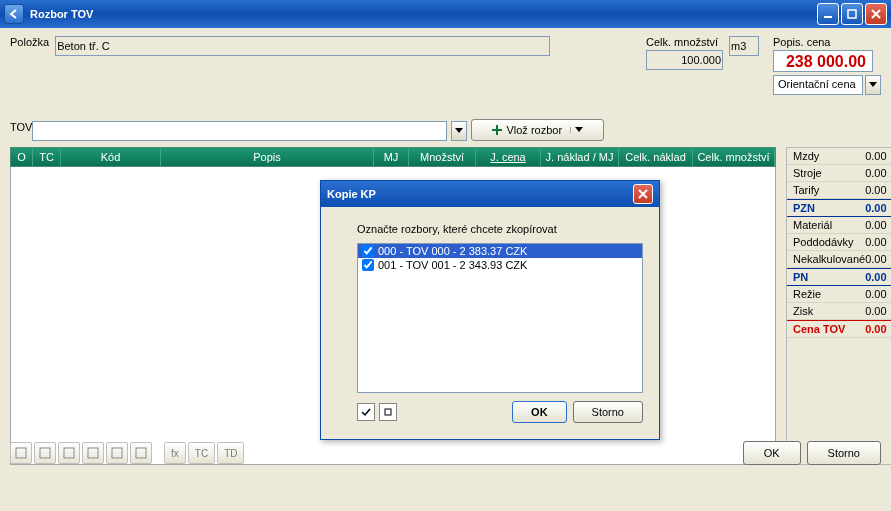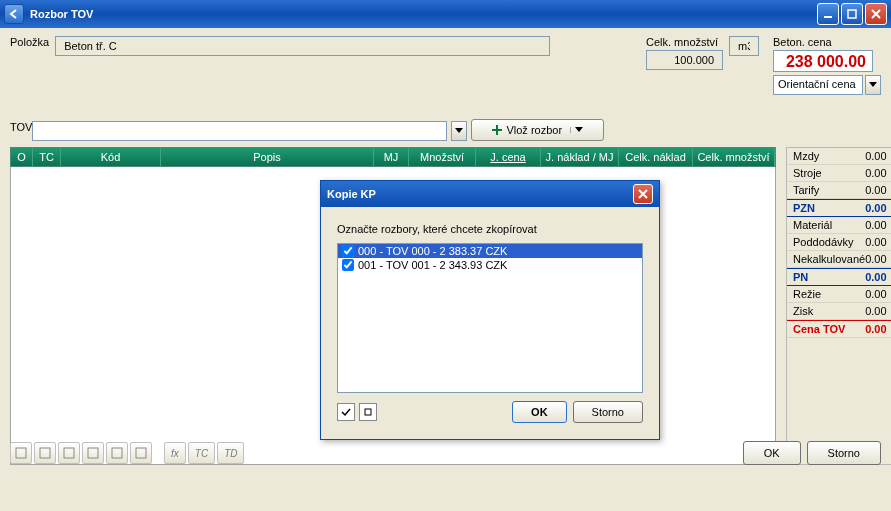--- a/index.html
+++ b/index.html
@@ -10,21 +10,21 @@
 .titlebar .spacer { flex: 1; }
 .titlebar .win-btn { width: 22px; height: 22px; margin-left: 2px; border: 1px solid #fff; border-radius: 3px; display: flex; align-items: center; justify-content: center; }
 .win-min,.win-max { background: linear-gradient(to bottom,#4b8ee0,#1656b9); }
 .win-close { background: linear-gradient(to bottom,#e46a5b,#c23a22); }
 
 .content { padding: 8px 10px; position: relative; }
 
 .row1 { display: flex; align-items: flex-start; gap: 6px; }
 .col { display: flex; flex-direction: column; }
 label.lbl { color: #000; margin-bottom: 2px; }
-input.field { height: 20px; border: 1px solid #7f9db9; padding: 2px 8px; background: #fff; }
+input.field { height: 20px; border: 1px solid #7f9db9; padding: 2px 1px; background: #fff; }
 input.ro { background: #ece9d8; }
 .r { text-align: right; }
 .pol-code { width: 135px; }
 .pol-desc { width: 495px; }
 .qty { width: 77px; }
 .unit { width: 30px; }
 .celk-cena { width: 100px; font-size: 16px; font-weight: bold; color: #c00; border: 1px solid #7f9db9; background: #fff; height: 22px; text-align: right; padding: 0 6px; line-height: 22px; }
 .orient-row { margin-top: 3px; display: flex; align-items: center; gap: 2px; }
 .orient { width: 90px; height: 20px; border: 1px solid #7f9db9; background: #fff; padding: 2px 4px; }
 .dd-btn { width: 16px; height: 20px; border: 1px solid #7f9db9; background: linear-gradient(to bottom,#fff,#dcd9c8); display: flex; align-items: center; justify-content: center; }
@@ -44,30 +44,30 @@
 .grid-body { height: 298px; background: #fff; border: 1px solid #a5a5a5; border-top: none; }
 
 .side-panel { width: 138px; border: 1px solid #b8b8b8; background: #ece9d8; padding: 0; }
 .sp-row { display: flex; justify-content: space-between; padding: 2px 6px; border-bottom: 1px solid #d8d5c5; }
 .sp-row.bold { font-weight: bold; color: #003399; border-top: 1px solid #003399; border-bottom: 1px solid #003399; }
 .sp-row.total { font-weight: bold; color: #c00; border-top: 1px solid #c00; }
 .sp-val { color: inherit; }
 
 .bottom-bar { position: absolute; left: 10px; right: 10px; bottom: 8px; display: flex; align-items: center; }
 .tb-btn { width: 22px; height: 22px; border: 1px solid #bfbfbf; border-radius: 2px; background: linear-gradient(to bottom,#fff,#e7e4d3); margin-right: 2px; display: flex; align-items: center; justify-content: center; color: #7a7a7a; font-size: 10px; }
-.tb-btn.txt { width: auto; padding: 0 6px; font-style: italic; }
+.tb-btn.txt { width: auto; padding: 0 6px; }
 .bottom-bar .spacer { flex: 1; }
 .main-btn { height: 24px; padding: 0 20px; border: 1px solid #707070; border-radius: 3px; background: linear-gradient(to bottom,#fff,#e5e3d3); margin-left: 6px; }
 
 
 .modal { position: absolute; left: 320px; top: 180px; width: 340px; border: 1px solid #0a4aa8; box-shadow: 2px 2px 6px rgba(0,0,0,0.3); background: #ece9d8; }
 .modal .m-title { height: 26px; background: linear-gradient(to bottom,#2a6fcf,#0d4eb0); color: #fff; font-weight: bold; padding: 0 6px; display: flex; align-items: center; }
 .modal .m-title .spacer { flex: 1; }
 .modal .m-close { width: 20px; height: 20px; border: 1px solid #fff; border-radius: 3px; background: linear-gradient(to bottom,#e46a5b,#c23a22); display: flex; align-items: center; justify-content: center; }
-.modal .m-body { padding: 16px; }
+.modal .m-body { padding: 16px; margin-left: 20px; }
 .modal .m-list { margin-top: 8px; background: #fff; border: 1px solid #7f9db9; height: 150px; }
 .m-item { display: flex; align-items: center; padding: 1px 4px; gap: 4px; }
 .m-item.sel { background: #2a5fcd; color: #fff; }
 .m-item input[type=checkbox]{ width:12px; height:12px; }
 .m-footer { display: flex; align-items: center; margin-top: 8px; }
 .m-footer .chk { width: 18px; height: 18px; border: 1px solid #888; background: #fff; margin-right: 4px; display: flex; align-items: center; justify-content: center; }
 .m-footer .spacer { flex: 1; }
 .m-btn { height: 22px; padding: 0 18px; border: 1px solid #707070; border-radius: 3px; background: linear-gradient(to bottom,#fff,#e5e3d3); margin-left: 6px; }
 svg { display: block; }
 </style>
@@ -109,21 +109,21 @@
       <input class="field ro pol-desc" readonly="" value="Beton tř. C" style="">
     </div>
     <div class="col" style="margin-left:auto;">
       <label class="lbl">Celk. množství</label>
       <input class="field ro qty r" readonly="" value="100.000" style="">
     </div>
     <div class="col" style="justify-content:flex-end;">
       <input class="field ro unit" readonly="" value="m3" style="">
     </div>
     <div class="col" style="margin-left:8px;">
-      <label class="lbl">Beton. cena</label>
+      <label class="lbl">Popis. cena</label>
       <div class="celk-cena">238 000.00</div>
       <div class="orient-row">
         <div class="orient">Orientační cena</div>
         <div class="dd-btn">
             <svg width="8" height="6">
               <path d="M0 0 L8 0 L4 5 Z" fill="#000"></path>
             </svg>
           </div>
       </div>
     </div>

